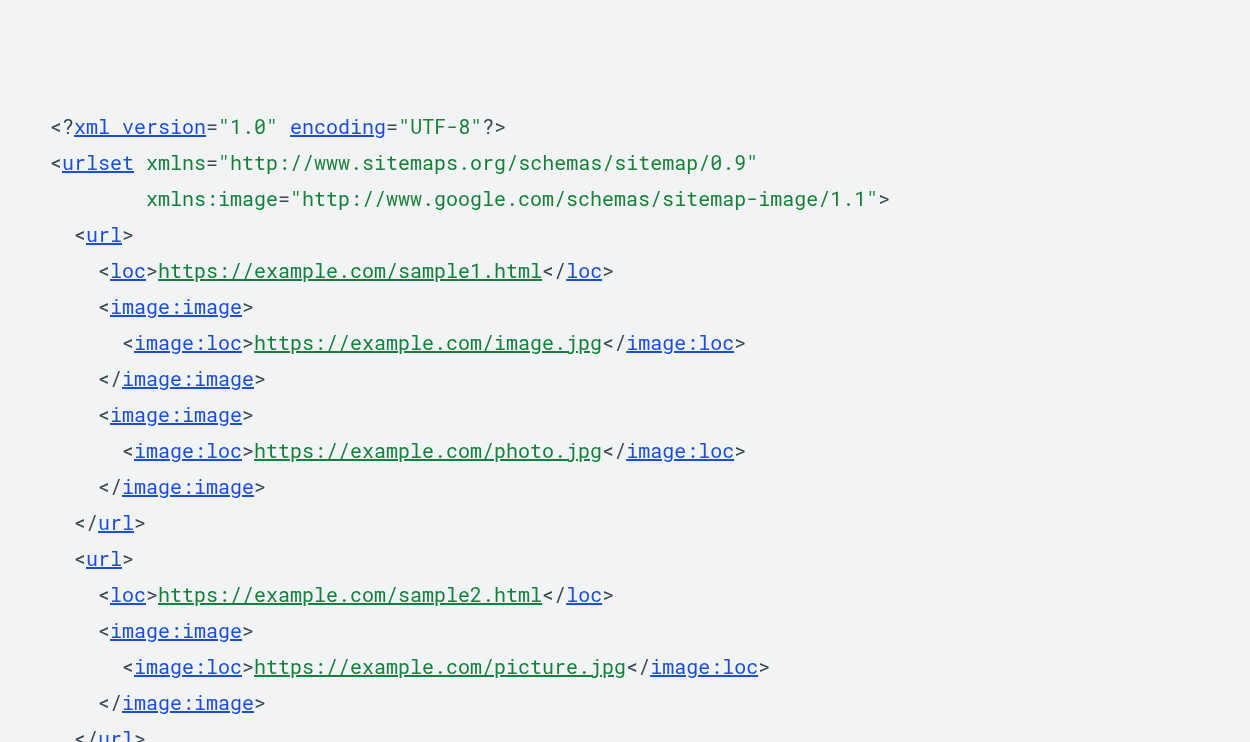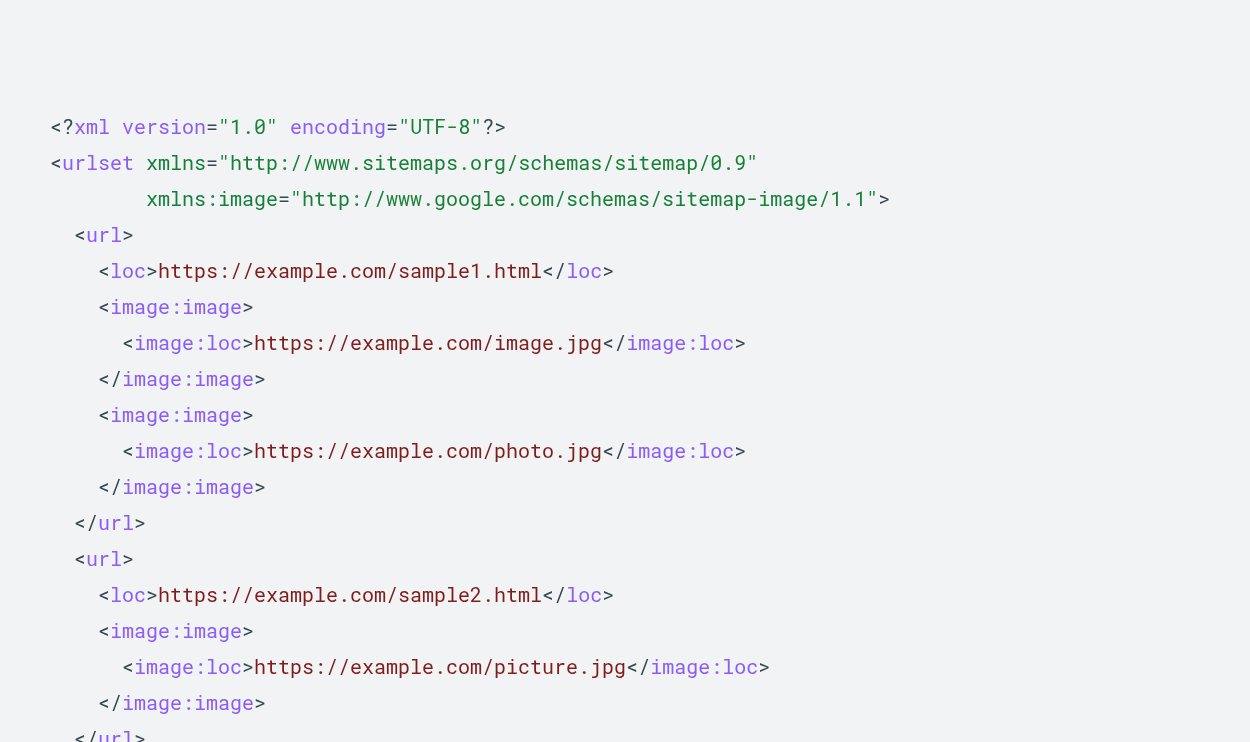--- a/index.html
+++ b/index.html
@@ -15,24 +15,24 @@
     box-sizing: border-box;
     width: 1250px;
     height: 742px;
     background: #f1f3f4;
     padding: 36px 50px;
     font-size: 20px;
     line-height: 36px;
     color: #37474f;
     white-space: pre;
   }
-  .e { color: #8b5cf6; } 
+  .e { color: #1d4ed8; text-decoration: underline; } 
   .a { color: #15803d; } 
   .s { color: #188038; } 
   .p { color: #37474f; } 
-  .t { color: #7f1d1d; } 
+  .t { color: #15803d; text-decoration: underline; } 
 </style>
 </head>
 <body>
 
 <div class="code-block">
   <div id="code-lines"><div class="line"><span class="p">&lt;?</span><span class="e">xml version</span><span class="p">=</span><span class="s">"1.0"</span><span class="p"> </span><span class="e">encoding</span><span class="p">=</span><span class="s">"UTF-8"</span><span class="p">?&gt;</span></div><div class="line"><span class="p">&lt;</span><span class="e">urlset</span><span class="p"> </span><span class="a">xmlns</span><span class="p">=</span><span class="s">"http://www.sitemaps.org/schemas/sitemap/0.9"</span></div><div class="line"><span class="p">        </span><span class="a">xmlns:image</span><span class="p">=</span><span class="s">"http://www.google.com/schemas/sitemap-image/1.1"</span><span class="p">&gt;</span></div><div class="line"><span class="p">  &lt;</span><span class="e">url</span><span class="p">&gt;</span></div><div class="line"><span class="p">    &lt;</span><span class="e">loc</span><span class="p">&gt;</span><span class="t">https://example.com/sample1.html</span><span class="p">&lt;/</span><span class="e">loc</span><span class="p">&gt;</span></div><div class="line"><span class="p">    &lt;</span><span class="e">image:image</span><span class="p">&gt;</span></div><div class="line"><span class="p">      &lt;</span><span class="e">image:loc</span><span class="p">&gt;</span><span class="t">https://example.com/image.jpg</span><span class="p">&lt;/</span><span class="e">image:loc</span><span class="p">&gt;</span></div><div class="line"><span class="p">    &lt;/</span><span class="e">image:image</span><span class="p">&gt;</span></div><div class="line"><span class="p">    &lt;</span><span class="e">image:image</span><span class="p">&gt;</span></div><div class="line"><span class="p">      &lt;</span><span class="e">image:loc</span><span class="p">&gt;</span><span class="t">https://example.com/photo.jpg</span><span class="p">&lt;/</span><span class="e">image:loc</span><span class="p">&gt;</span></div><div class="line"><span class="p">    &lt;/</span><span class="e">image:image</span><span class="p">&gt;</span></div><div class="line"><span class="p">  &lt;/</span><span class="e">url</span><span class="p">&gt;</span></div><div class="line"><span class="p">  &lt;</span><span class="e">url</span><span class="p">&gt;</span></div><div class="line"><span class="p">    &lt;</span><span class="e">loc</span><span class="p">&gt;</span><span class="t">https://example.com/sample2.html</span><span class="p">&lt;/</span><span class="e">loc</span><span class="p">&gt;</span></div><div class="line"><span class="p">    &lt;</span><span class="e">image:image</span><span class="p">&gt;</span></div><div class="line"><span class="p">      &lt;</span><span class="e">image:loc</span><span class="p">&gt;</span><span class="t">https://example.com/picture.jpg</span><span class="p">&lt;/</span><span class="e">image:loc</span><span class="p">&gt;</span></div><div class="line"><span class="p">    &lt;/</span><span class="e">image:image</span><span class="p">&gt;</span></div><div class="line"><span class="p">  &lt;/</span><span class="e">url</span><span class="p">&gt;</span></div></div>
 </div>
 
 </body></html>

